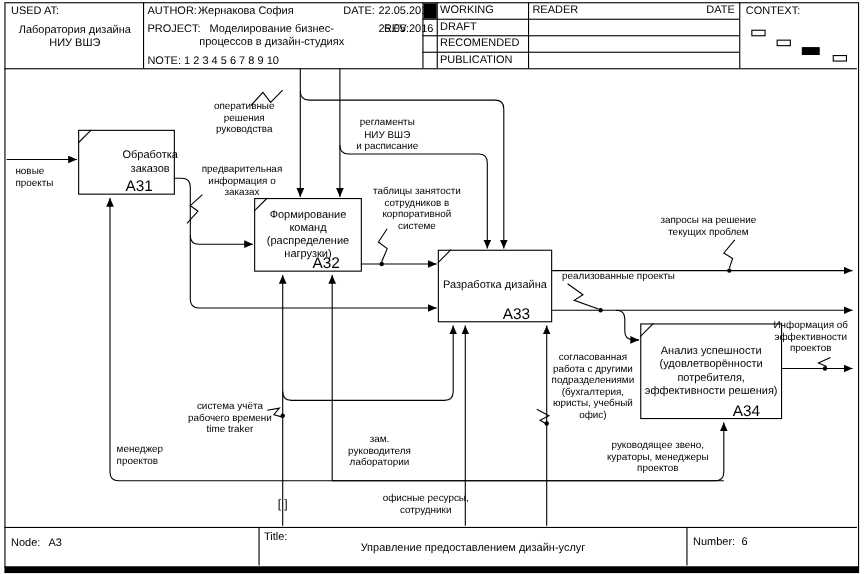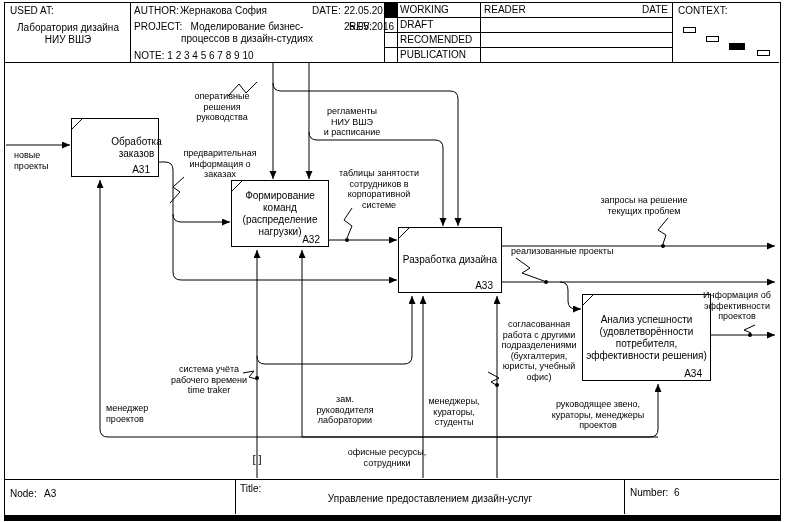--- a/index.html
+++ b/index.html
@@ -8,21 +8,21 @@
   .frame{position:absolute;left:4px;top:2px;width:775px;height:512px;border:1px solid #000;}
   .bottombar{position:absolute;left:4px;top:515px;width:777px;height:6px;background:#000;}
   .hline,.vline{position:absolute;background:#000;}
   .hline{height:1px;} .vline{width:1px;}
   .txt{position:absolute;font-size:10px;line-height:12px;white-space:pre-line;}
   .lbl{position:absolute;font-size:9px;line-height:10.5px;white-space:pre-line;z-index:3;}
   .c{text-align:center;}
   .box{position:absolute;box-sizing:border-box;border:1px solid #000;background:#fff;
        display:flex;align-items:center;justify-content:center;text-align:center;
        font-size:10px;line-height:12px;white-space:pre-line;z-index:2;}
-  .box-id{position:absolute;right:8px;bottom:1px;font-size:10px;line-height:11px;}
+  .box-id{position:absolute;right:19px;bottom:1px;font-size:14px;line-height:11px;}
   .wires{position:absolute;left:0;top:0;z-index:5;pointer-events:none;}
   .minibox{position:absolute;box-sizing:border-box;border:1px solid #000;background:#fff;}
   .minibox.filled{background:#000;}
   .blackcell{position:absolute;background:#000;}
   .cells{position:absolute;z-index:1;}
 </style>
 </head>
 <body>
 
 <div class="page">
@@ -118,23 +118,20 @@
   <div class="lbl" style="left:511px;top:246px;width:122px;">реализованные проекты</div>
   <div class="lbl c" style="left:696px;top:290px;width:82px;">Информация об
 эффективности
 проектов</div>
   <div class="lbl c" style="left:496px;top:319px;width:86px;">согласованная
 работа с другими
 подразделениями
 (бухгалтерия,
 юристы, учебный
 офис)</div>
-  <div class="lbl c" style="left:418px;top:396px;width:72px;">менеджеры,
-кураторы,
-студенты</div>
   <div class="lbl c" style="left:533px;top:399px;width:130px;">руководящее звено,
 кураторы, менеджеры
 проектов</div>
   <div class="lbl c" style="left:305px;top:394px;width:80px;">зам.
 руководителя
 лаборатории</div>
   <div class="lbl" style="left:106px;top:403px;width:60px;">менеджер
 проектов</div>
   <div class="lbl c" style="left:342px;top:447px;width:90px;">офисные ресурсы,
 сотрудники</div>

